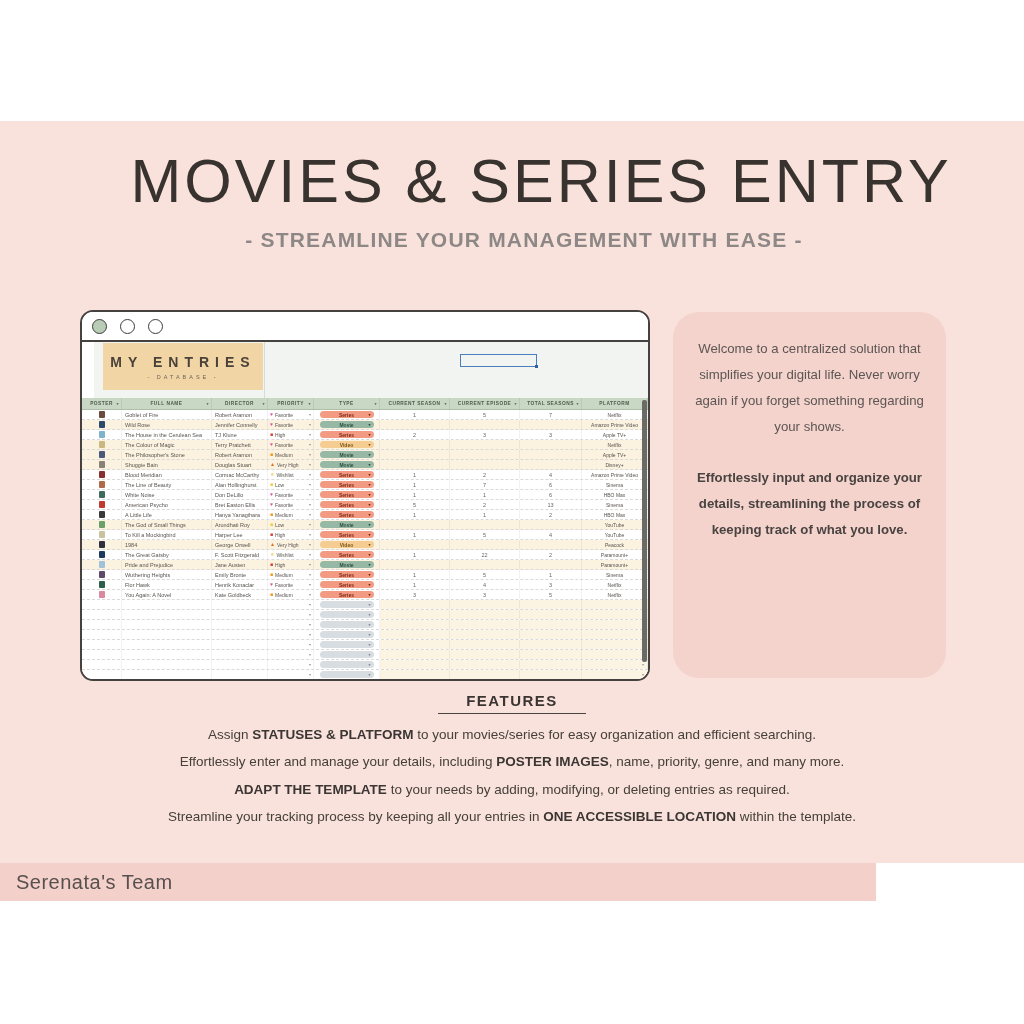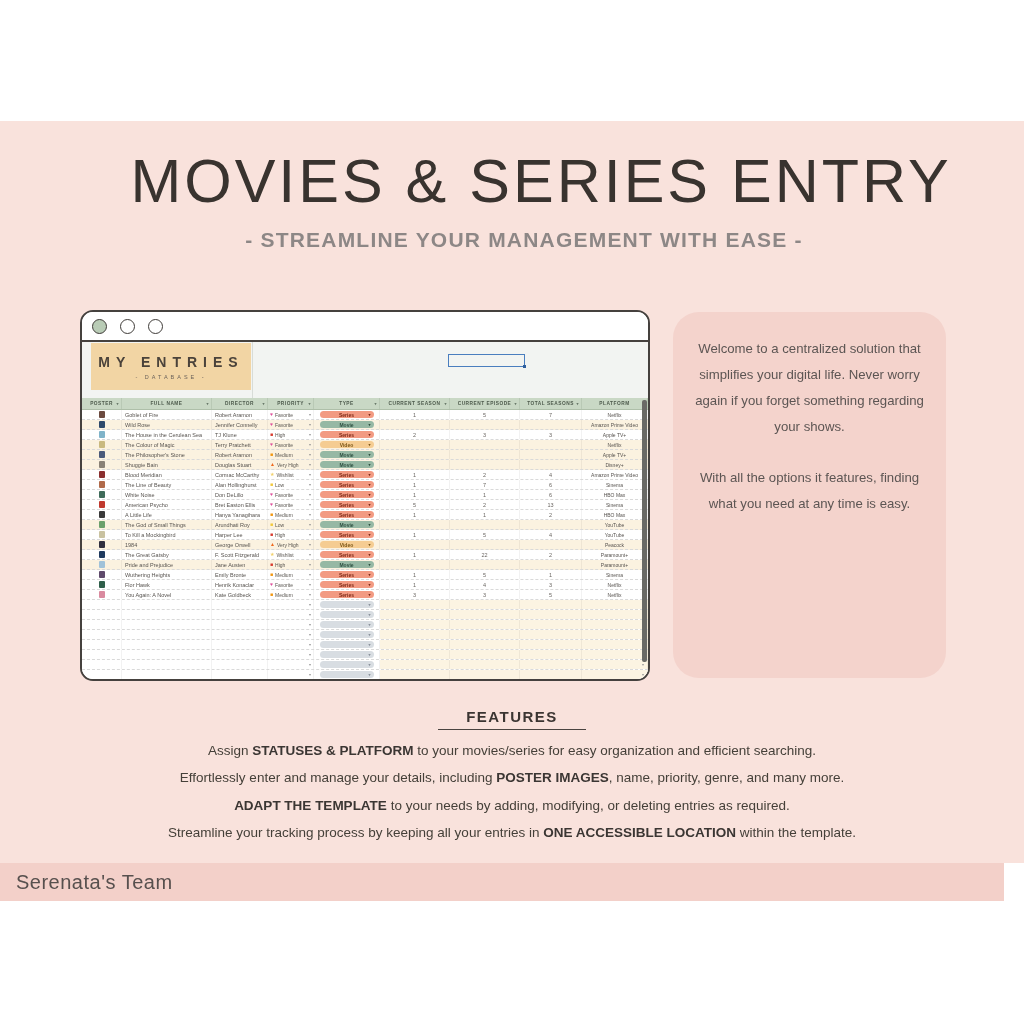--- a/index.html
+++ b/index.html
@@ -1,35 +1,35 @@
 <!DOCTYPE html>
 <html><head>
 <meta charset="utf-8">
 <style>
   html,body{margin:0;padding:0;background:#ffffff;}
   .canvas{position:relative;width:1024px;height:1024px;background:#ffffff;overflow:hidden;
           font-family:"Liberation Sans",sans-serif;}
   
   .pink-main{position:absolute;left:0;top:121px;width:1024px;height:742px;background:#f9e2dc;}
-  .footer-band{position:absolute;left:0;top:863px;width:1004px;height:38px;background:#f3d0c9;
+  .footer-band{position:absolute;left:0;top:863px;width:876px;height:38px;background:#f3d0c9;
                display:flex;align-items:center;padding-left:16px;box-sizing:border-box;}
   .footer-band span{font-size:20px;color:#57504e;letter-spacing:0.5px;}
   
   .page-title{position:absolute;left:0;top:146px;width:1024px;text-align:center;
               font-size:61px;font-weight:400;letter-spacing:3px;color:#39332f;margin-left:29px;}
   .page-subtitle{position:absolute;left:0;top:228px;width:1024px;text-align:center;
                  font-size:21px;font-weight:700;letter-spacing:1.2px;color:#8d8786;padding-left:12px;}
   
   .window{position:absolute;left:80px;top:310px;width:570px;height:371px;background:#ffffff;
           border:2px solid #45413e;border-radius:13px;box-sizing:border-box;overflow:hidden;}
   .titlebar{position:absolute;left:0;top:0;width:100%;height:30px;background:#ffffff;
             border-bottom:2px solid #45413e;display:flex;align-items:center;gap:13px;padding-left:10px;box-sizing:border-box;}
   .tl{width:13px;height:13px;border:1.6px solid #3f3b38;border-radius:50%;background:#ffffff;}
   .tl.green{background:#b9ccb6;}
-  .sheet-top{position:absolute;left:0;top:30px;width:100%;height:56px;background:#f2f4f2;}
+  .sheet-top{position:absolute;left:12px;top:30px;width:100%;height:56px;background:#f2f4f2;}
   .entries-box{position:absolute;left:9px;top:1px;width:160px;height:47px;background:#f2d5a4;
                display:flex;flex-direction:column;align-items:center;justify-content:center;}
   .entries-title{font-size:14px;font-weight:700;letter-spacing:6px;color:#4a423a;}
   .entries-sub{font-size:5.5px;letter-spacing:3px;color:#6b625a;margin-top:4px;}
   .top-vline{position:absolute;left:170px;top:0;width:1px;height:100%;background:#d8dcd8;}
   .sel-cell{position:absolute;left:366px;top:12px;width:75px;height:11px;border:1.5px solid #4a7ebf;background:transparent;}
   .sel-cell:after{content:"";position:absolute;right:-2px;bottom:-2px;width:3px;height:3px;background:#2f5f9e;}
   
   .grid{position:absolute;left:0;top:86px;width:566px;}
   .hrow,.row{display:grid;grid-template-columns:40px 90px 56px 46px 66px 70px 70px 62px 66px;}
@@ -61,21 +61,21 @@
   
   .panel{position:absolute;left:673px;top:312px;width:273px;height:366px;background:#f4d3cc;
          border-radius:26px;box-sizing:border-box;padding:24px 17px;text-align:center;}
   .panel p{margin:0;font-size:13.2px;line-height:26px;color:#5c5553;}
   .panel .p1{margin-bottom:25px;}
   .panel .p2{font-weight:700;color:#494341;margin-bottom:29px;}
   .shows-row{display:flex;align-items:center;justify-content:center;gap:10px;margin-bottom:32px;}
   .shows-label{font-size:16px;font-weight:700;letter-spacing:1px;color:#ee8a7b;}
   .cam-icon{width:17px;height:14px;}
   
-  .features{position:absolute;left:0;top:692px;width:1024px;text-align:center;margin-top:16px;}
+  .features{position:absolute;left:0;top:692px;width:1024px;text-align:center;}
   .features-title{display:inline-block;font-size:15px;font-weight:700;letter-spacing:1.5px;
                   color:#3b3532;border-bottom:1.6px solid #4a4440;padding:0 28px 4px 28px;}
   .feature-line{margin:0;padding:0;margin-top:12.5px;font-size:13.5px;color:#454039;}
   .feature-line .bold{font-weight:700;color:#3b3633;}
 </style>
 </head>
 <body>
 
 <div class="canvas">
   <div class="pink-main"></div>
@@ -817,21 +817,21 @@
       
     </div>
   </div>
 </div>
     </div>
     <div class="scrollbar"></div>
   </div>
 
   <div class="panel">
     <p class="p1">Welcome to a centralized solution that simplifies your digital life. Never worry again if you forget something regarding your shows.</p>
-    <p class="p3">With all the options it features, finding what you need at any time is easy.</p>
+    <p class="p2">Effortlessly input and organize your details, streamlining the process of keeping track of what you love.</p>
   </div>
 
   <div class="features">
     <div class="features-title">FEATURES</div>
     <div>
         <p class="feature-line"><span>Assign </span><span class="bold">STATUSES &amp; PLATFORM</span><span> to your movies/series for easy organization and efficient searching.</span></p>
         <p class="feature-line"><span>Effortlessly enter and manage your details, including </span><span class="bold">POSTER IMAGES</span><span>, name, priority, genre, and many more.</span></p>
         <p class="feature-line"><span class="bold">ADAPT THE TEMPLATE</span><span> to your needs by adding, modifying, or deleting entries as required.</span></p>
         <p class="feature-line"><span>Streamline your tracking process by keeping all your entries in </span><span class="bold">ONE ACCESSIBLE LOCATION</span><span> within the template.</span></p>
       </div>

